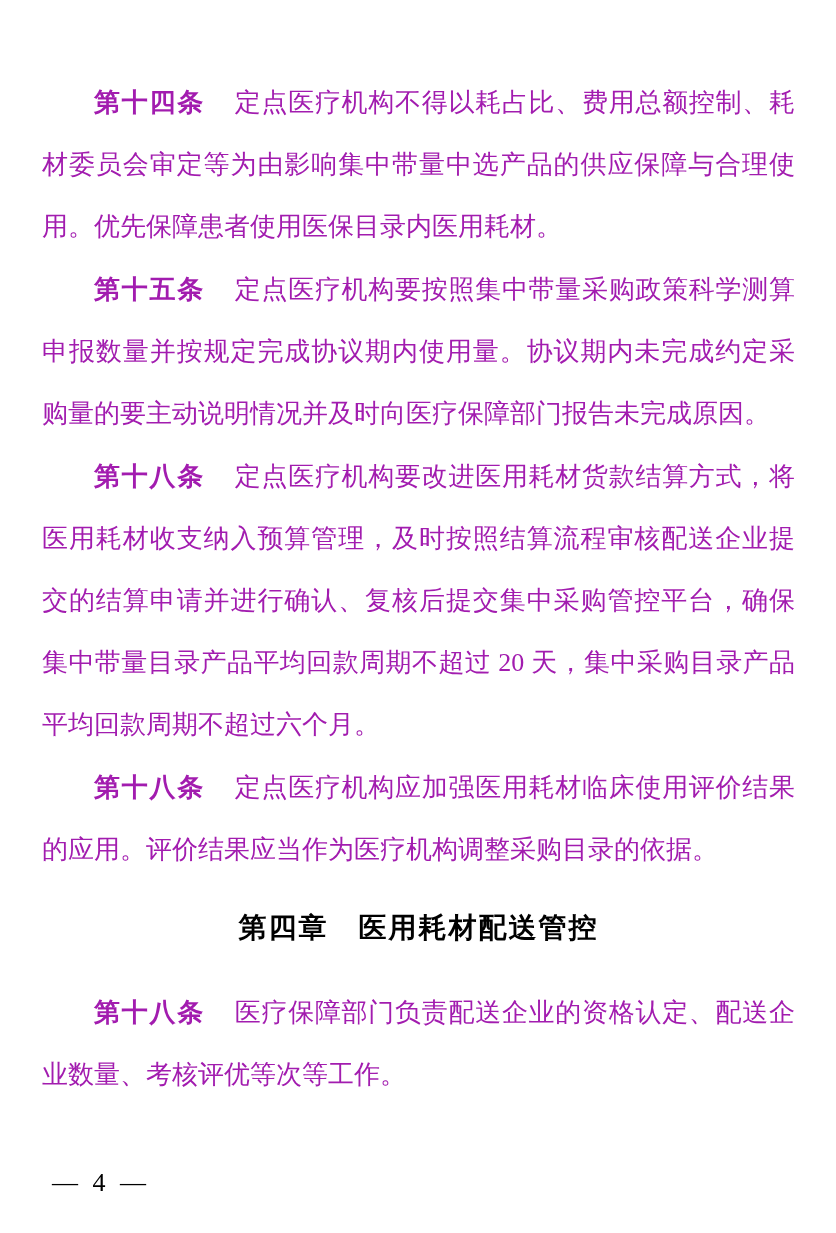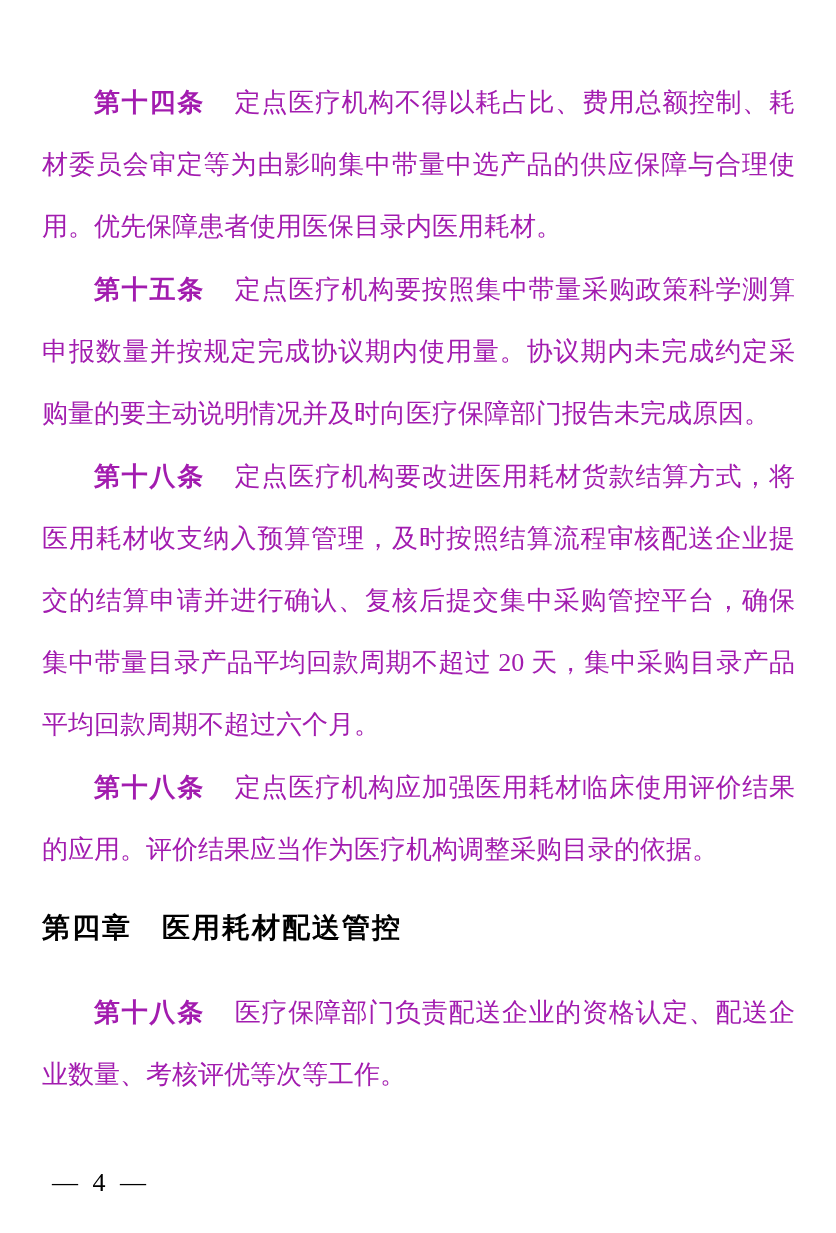--- a/index.html
+++ b/index.html
@@ -31,21 +31,21 @@
     font-family: "Liberation Sans", "DejaVu Sans", sans-serif;
     font-weight: bold;
     padding-right: 1.15em;
     letter-spacing: 1px;
   }
   .chapter {
     font-family: "Liberation Sans", "DejaVu Sans", sans-serif;
     font-weight: bold;
     font-size: 28px;
     line-height: 50px;
-    text-align: left;
+    text-align: center;
     margin-top: 22px;
     margin-bottom: 28px;
     letter-spacing: 2px;
   }
   .pagenum {
     position: absolute;
     left: 52px;
     top: 1168px;
     font-size: 26px;
     line-height: 30px;

